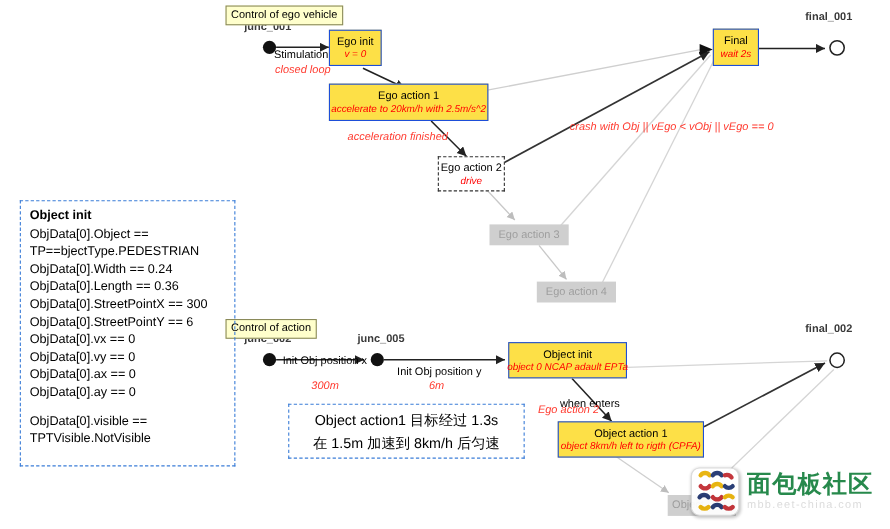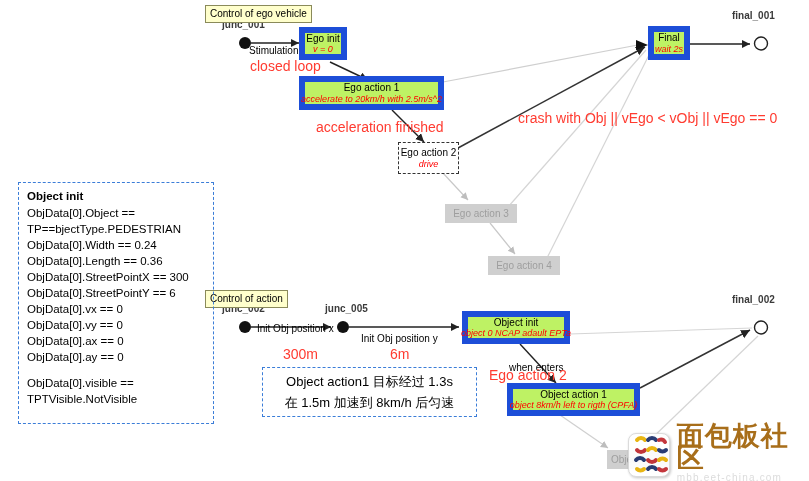--- a/index.html
+++ b/index.html
@@ -28,22 +28,22 @@
     position: absolute;
     box-sizing: border-box;
     display: flex;
     flex-direction: column;
     align-items: center;
     justify-content: center;
     text-align: center;
     line-height: 1.15;
   }
   .node-orange {
-    background: #bef264;
-    border: 6px solid #1d4ed8;
+    background: #fde047;
+    border: 1px solid #1d4ed8;
     color: #000000;
   }
   .node-title {
     font-size: 10px;
     color: #000;
     white-space: nowrap;
   }
   .node-sub {
     font-size: 9px;
     font-style: italic;
@@ -73,21 +73,22 @@
     line-height: 1.2;
   }
   .label-plain {
     position: absolute;
     font-size: 10px;
     color: #000000;
     white-space: nowrap;
   }
   .label-red {
     position: absolute;
-    font-size: 14px;
+    font-size: 10px;
+    font-style: italic;
     color: #ff3b30;
     white-space: nowrap;
   }
   .label-junc {
     position: absolute;
     font-size: 10px;
     color: #3a3a3a;
     white-space: nowrap;
     font-weight: bold;
   }
@@ -136,22 +137,22 @@
     position: relative;
     overflow: hidden;
   }
   .wm-text {
     margin-left: 7px;
     display: flex;
     flex-direction: column;
     justify-content: center;
   }
   .wm-cn {
-    font-size: 27px;
-    color: #a16207;
+    font-size: 22px;
+    color: #15803d;
     letter-spacing: 1px;
     font-weight: bold;
     line-height: 22px;
   }
   .wm-en {
     font-size: 10px;
     color: #d9d9d9;
     letter-spacing: 1.2px;
     line-height: 13px;
     margin-top: 2px;

